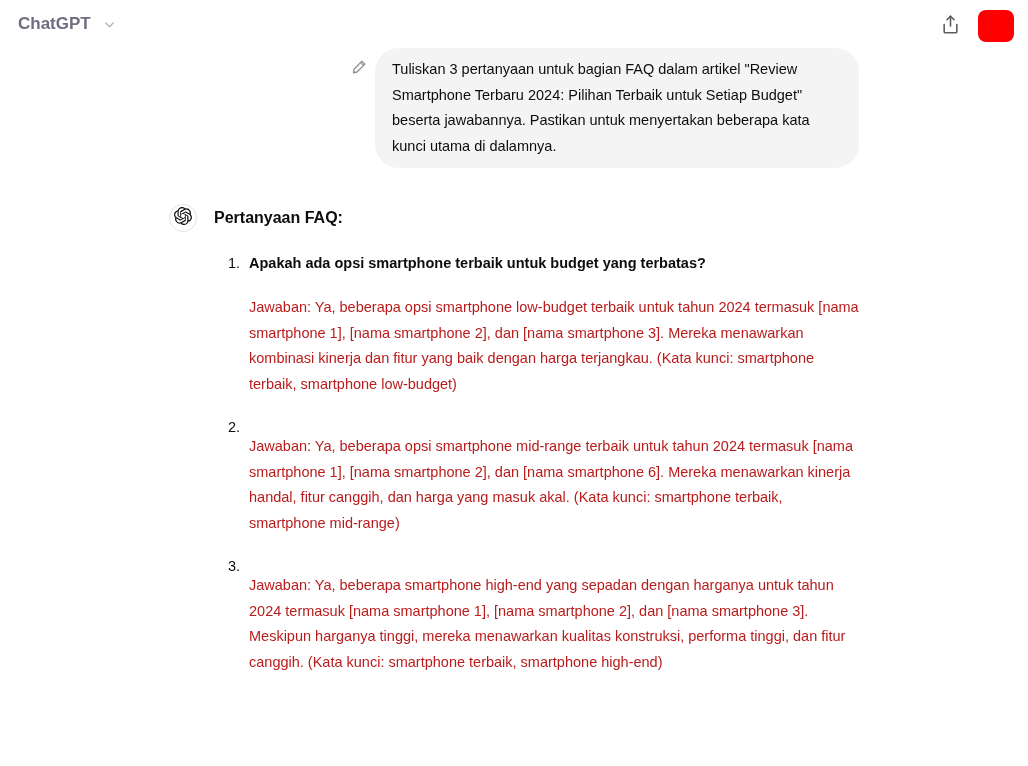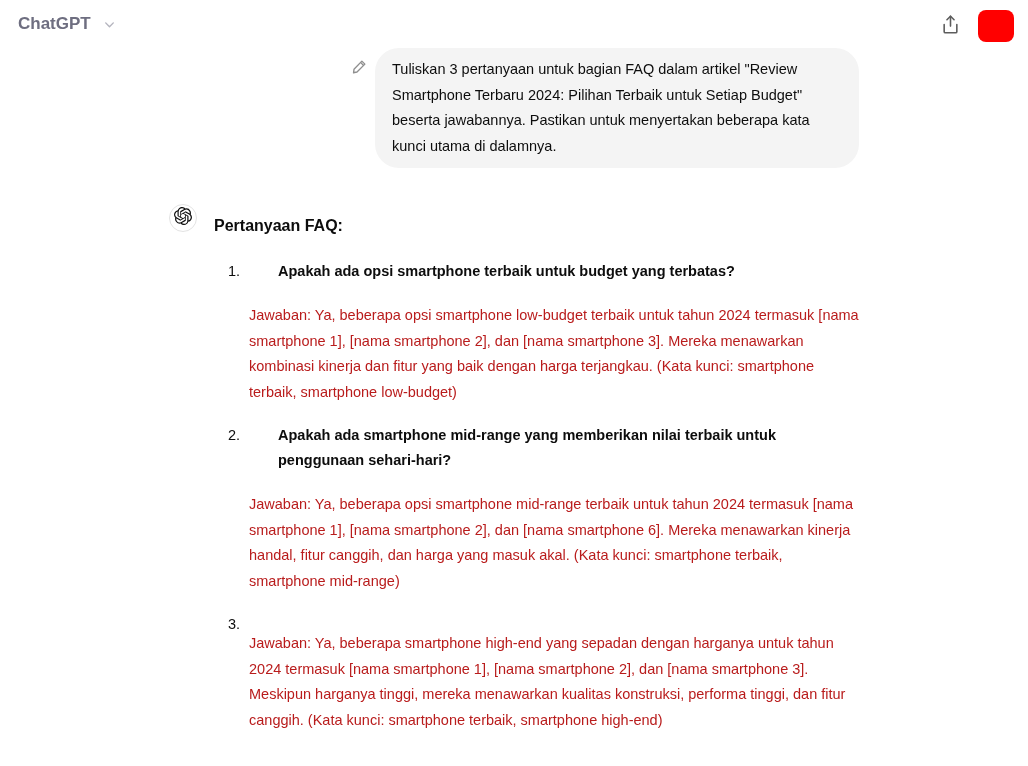--- a/index.html
+++ b/index.html
@@ -61,33 +61,33 @@
   .assistant-row { display: flex; align-items: flex-start; }
   .assistant-avatar {
     width: 28px; height: 28px; border-radius: 50%;
     border: 1px solid #e3e3e3; background: #ffffff;
     display: flex; align-items: center; justify-content: center;
     flex-shrink: 0; margin-top: 2px;
   }
   .assistant-content { margin-left: 17px; width: 645px; }
   .assistant-heading {
     font-size: 16px; font-weight: 700; color: #0d0d0d;
-    line-height: 26px; margin-top: 11px;
+    line-height: 26px; margin-top: 3px;
   }
   .faq-list { list-style: none; margin-top: 20px; }
   .faq-item { display: flex; margin-bottom: 18px; }
   .faq-item:last-child { margin-bottom: 0; }
   .faq-marker {
     width: 35px; flex-shrink: 0; text-align: left;
     padding-left: 14px;
     font-size: 14.5px; line-height: 25px; color: #0d0d0d;
   }
   .faq-body { flex: 1; }
   .faq-question {
-    font-size: 14.5px; font-weight: 700; line-height: 25px; color: #0d0d0d; margin-left: 29px;
+    font-size: 14.5px; font-weight: 700; line-height: 25px; color: #0d0d0d;
   }
   .faq-answer {
     margin-top: 19px;
     font-size: 14.5px; font-weight: 400; line-height: 25.5px; color: #b91c1c;
   }
 </style>
 </head>
 <body>
 
 <header class="header">
@@ -143,21 +143,20 @@
         <li class="faq-item">
           <span class="faq-marker">1.</span>
           <div class="faq-body">
             <p class="faq-question">Apakah ada opsi smartphone terbaik untuk budget yang terbatas?</p>
             <p class="faq-answer">Jawaban: Ya, beberapa opsi smartphone low-budget terbaik untuk tahun 2024 termasuk [nama smartphone 1], [nama smartphone 2], dan [nama smartphone 3]. Mereka menawarkan kombinasi kinerja dan fitur yang baik dengan harga terjangkau. (Kata kunci: smartphone terbaik, smartphone low-budget)</p>
           </div>
         </li>
         <li class="faq-item">
           <span class="faq-marker">2.</span>
           <div class="faq-body">
-            <p class="faq-question">Apakah ada smartphone mid-range yang memberikan nilai terbaik untuk penggunaan sehari-hari?</p>
             <p class="faq-answer">Jawaban: Ya, beberapa opsi smartphone mid-range terbaik untuk tahun 2024 termasuk [nama smartphone 1], [nama smartphone 2], dan [nama smartphone 6]. Mereka menawarkan kinerja handal, fitur canggih, dan harga yang masuk akal. (Kata kunci: smartphone terbaik, smartphone mid-range)</p>
           </div>
         </li>
         <li class="faq-item">
           <span class="faq-marker">3.</span>
           <div class="faq-body">
             <p class="faq-answer">Jawaban: Ya, beberapa smartphone high-end yang sepadan dengan harganya untuk tahun 2024 termasuk [nama smartphone 1], [nama smartphone 2], dan [nama smartphone 3]. Meskipun harganya tinggi, mereka menawarkan kualitas konstruksi, performa tinggi, dan fitur canggih. (Kata kunci: smartphone terbaik, smartphone high-end)</p>
           </div>
         </li>
       </ol>

